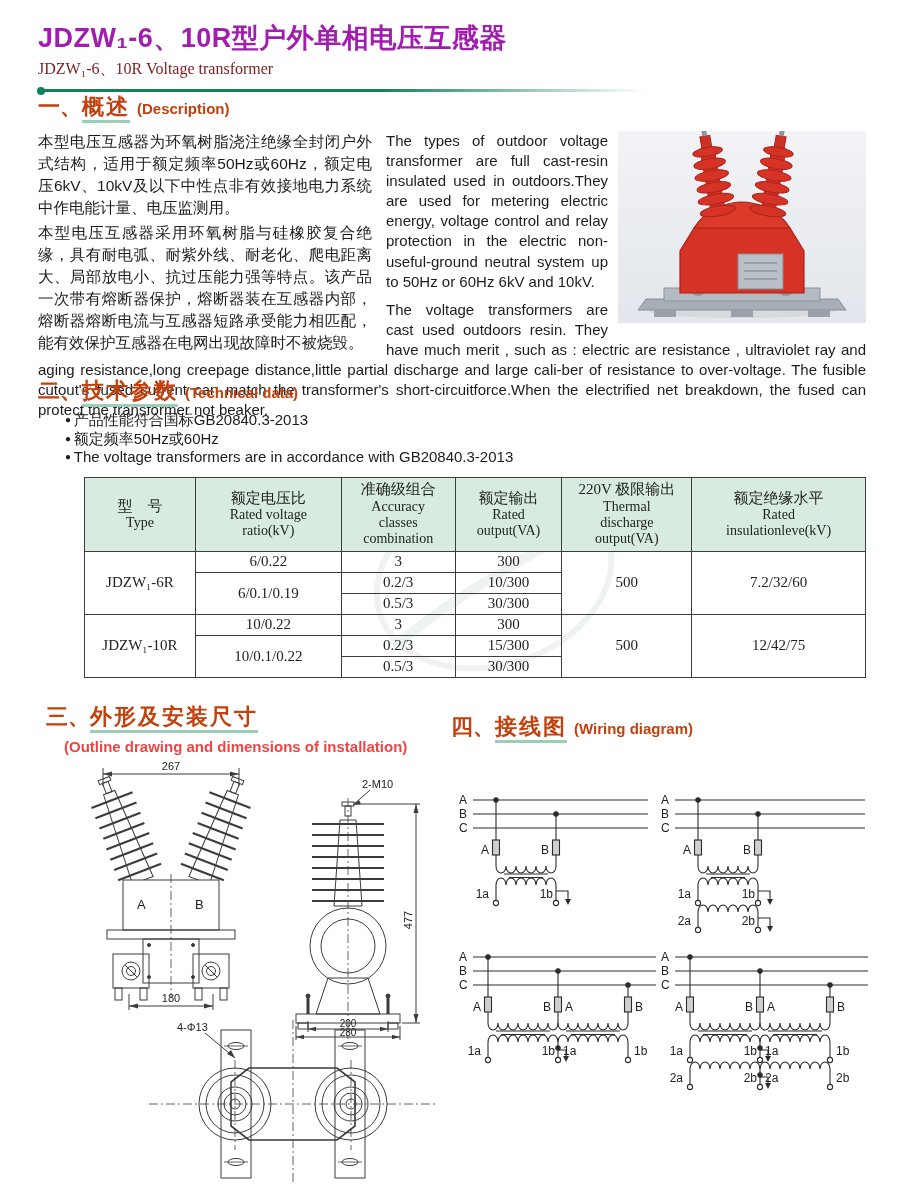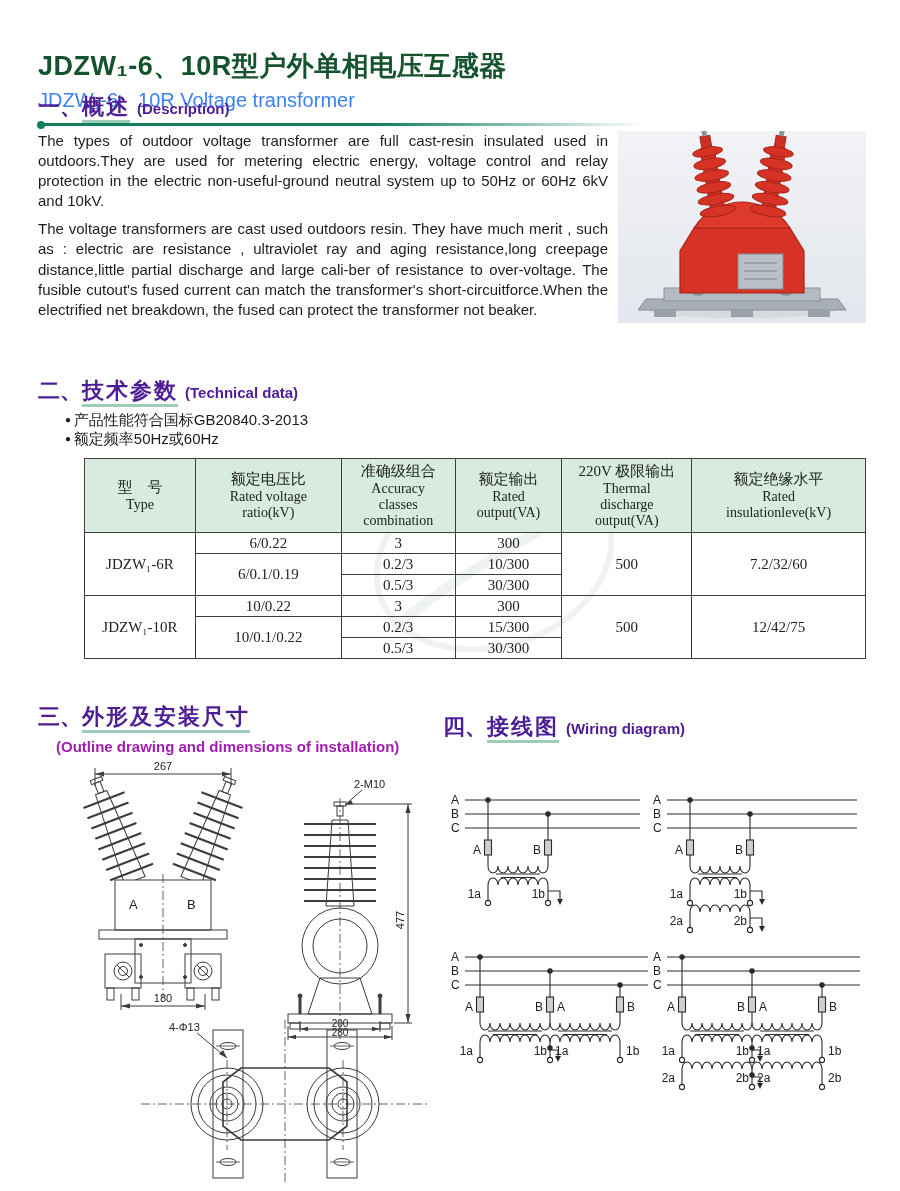--- a/index.html
+++ b/index.html
@@ -2,29 +2,29 @@
 <html><head>
 <meta charset="utf-8">
 <style>
   * { margin:0; padding:0; box-sizing:border-box; }
   html,body { background:#ffffff; }
   body { font-family:"Liberation Sans","DejaVu Sans",sans-serif; color:#222; }
   .page { position:relative; width:900px; height:1191px; background:#fff; overflow:hidden; }
 
   
   .hdr { position:absolute; left:38px; top:20px; width:824px; }
-  .title { font-size:27px; font-weight:bold; color:#14532d; letter-spacing:0.5px;margin-top:28px; }
-  .subtitle { font-size:20px; color:#3b82f6; margin-top:3px; }
+  .title { font-size:27px; font-weight:bold; color:#a21caf; letter-spacing:0.5px; }
+  .subtitle { font-size:16px; color:#7f1d1d; margin-top:3px;font-family:Liberation Serif, serif; }
   .divider { position:relative; margin-top:7px; height:8px; width:620px; }
   .divider .bar { position:absolute; left:0; top:2px; height:3px; width:100%;
     background:linear-gradient(to right,#12815a 0%,#12815a 55%,rgba(18,129,90,0) 98%); }
   .divider .dot { position:absolute; left:-1px; top:0; width:8px; height:8px; border-radius:50%; background:#12815a; }
 
   
-  .sec-head { color:#4c1d95; white-space:nowrap; }
+  .sec-head { color:#c2410c; white-space:nowrap; }
   .sec-head .num { font-size:22px; font-weight:bold; }
   .sec-head .zh { font-size:22px; font-weight:bold; letter-spacing:2px; padding-bottom:1px; border-bottom:3px solid #9ccdb6; }
   .sec-head .en { font-size:15px; font-weight:bold; margin-left:7px; }
 
   
   .sec1 { position:absolute; left:38px; top:92px; width:828px; }
   .desc { margin-top:9px; overflow:hidden; }
   .photo { float:right; width:248px; height:192px; margin-left:10px; margin-bottom:6px; }
   .zh-col { float:left; width:334px; margin-right:14px; }
   .zh-col p { font-size:15.5px; line-height:1.43; text-align:justify; color:#1c1c1c; }
@@ -42,23 +42,23 @@
   .wmark { position:absolute; left:250px; top:0; z-index:0; opacity:0.5; pointer-events:none; }
   table { border-collapse:collapse; width:782px; position:relative; z-index:1;
           font-family:"Liberation Serif","DejaVu Serif",serif; }
   th,td { border:1px solid #3d3d3d; text-align:center; vertical-align:middle; }
   th { background:#d7ecdf; font-weight:normal; height:74px; padding:2px 1px; }
   .th-zh { font-size:15px; line-height:1.25; }
   .th-en { font-size:14px; line-height:1.15; white-space:pre-line; }
   td { height:21px; font-size:15px; padding:0 12px; background:transparent; }
 
   
-  .bottom { position:absolute; left:38px; top:700px; width:840px; height:491px; }
+  .bottom { position:absolute; left:46px; top:700px; width:840px; height:491px; }
   .s3-head { position:absolute; left:0; top:2px; }
-  .s3-sub { font-size:15px; font-weight:bold; color:#a21caf; margin:6px 0 0 18px; }
+  .s3-sub { font-size:15px; font-weight:bold; color:#ef4444; margin:6px 0 0 18px; }
   .s4-head { position:absolute; left:405px; top:12px; }
   .drawing { position:absolute; }
   svg text { font-family:"Liberation Sans","DejaVu Sans",sans-serif; }
 </style>
 </head>
 <body>
 
 <div class="page">
 
   <div class="hdr">
@@ -121,34 +121,39 @@
             <rect x="-5" y="-88" width="10" height="4" fill="#7d848c"></rect>
             <ellipse cx="0" cy="0" rx="18" ry="5" fill="#d63226" stroke="#a8241b" stroke-width="1"></ellipse>
             <ellipse cx="0" cy="-12" rx="18" ry="5" fill="#d63226" stroke="#a8241b" stroke-width="1"></ellipse>
             <ellipse cx="0" cy="-24" rx="17" ry="5" fill="#d63226" stroke="#a8241b" stroke-width="1"></ellipse>
             <ellipse cx="0" cy="-36" rx="17" ry="5" fill="#d63226" stroke="#a8241b" stroke-width="1"></ellipse>
             <ellipse cx="0" cy="-48" rx="16" ry="5" fill="#d63226" stroke="#a8241b" stroke-width="1"></ellipse>
             <ellipse cx="0" cy="-60" rx="15" ry="4.5" fill="#d63226" stroke="#a8241b" stroke-width="1"></ellipse>
           </g>
         </svg>
       </div>
+      <div class="zh-col">
+        <p>本型电压互感器为环氧树脂浇注绝缘全封闭户外式结构，适用于额定频率50Hz或60Hz，额定电压6kV、10kV及以下中性点非有效接地电力系统中作电能计量、电压监测用。</p>
+        <p>本型电压互感器采用环氧树脂与硅橡胶复合绝缘，具有耐电弧、耐紫外线、耐老化、爬电距离大、局部放电小、抗过压能力强等特点。该产品一次带有熔断器保护，熔断器装在互感器内部，熔断器熔断电流与互感器短路承受能力相匹配，能有效保护互感器在电网出现故障时不被烧毁。</p>
+      </div>
       <div class="en-col">
         <p>The types of outdoor voltage transformer are full cast-resin insulated  used in outdoors.They are used for metering electric energy, voltage control and relay protection in the electric non-useful-ground neutral system up to 50Hz or 60Hz  6kV and 10kV.</p>
         <p>The voltage transformers are cast used outdoors resin. They have much merit , such as : electric are resistance , ultraviolet ray and aging resistance,long creepage distance,little partial discharge and large cali-ber of resistance to over-voltage. The fusible cutout's fused current can match the transformer's short-circuitforce.When the electrified net breakdown, the fused can protect the transformer not beaker.</p>
       </div>
     </div>
   </div>
 
   <div class="sec2">
     <div class="sec-head">
       <span class="num">二、</span><span class="zh">技术参数</span><span class="en">(Technical data)</span>
     </div>
     <ul class="bullets">
       <li>产品性能符合国标GB20840.3-2013</li>
       <li>额定频率50Hz或60Hz</li>
+      <li>The voltage transformers are in accordance with GB20840.3-2013</li>
     </ul>
     <div class="table-wrap">
       <svg class="wmark" width="320" height="200" viewBox="0 0 320 200">
         <g stroke="#c3d2c6" fill="none" opacity="0.55">
           <ellipse cx="160" cy="100" rx="120" ry="88" stroke-width="6" transform="rotate(-18 160 100)"></ellipse>
           <path d="M60,170 C130,110 200,80 290,20" stroke-width="10"></path>
         </g>
       </svg>
       <table>
         <colgroup>

